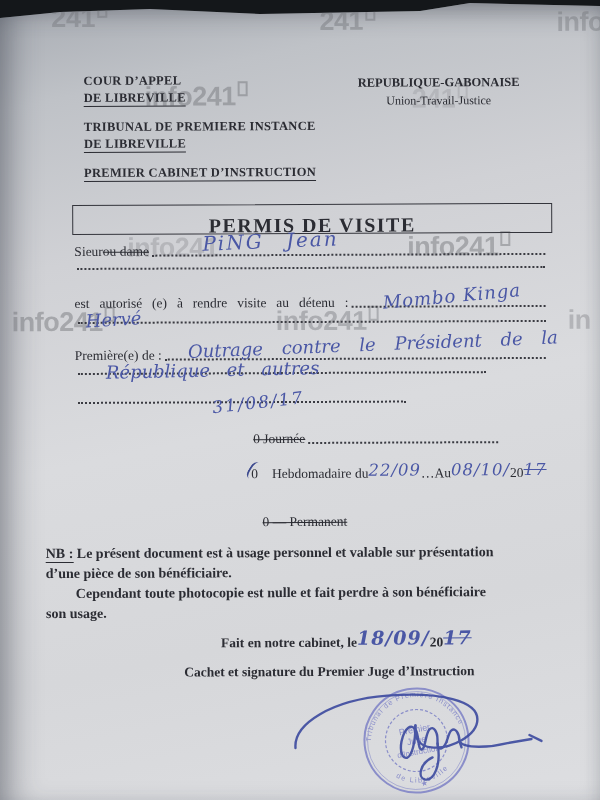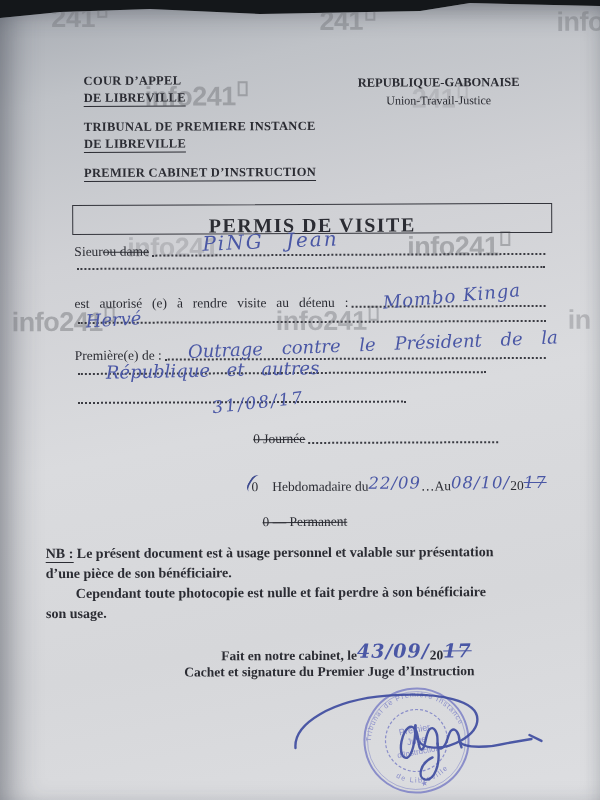--- a/index.html
+++ b/index.html
@@ -68,21 +68,21 @@
   
   .hw{position:absolute;font-family:"DejaVu Serif",serif;font-style:italic;
       color:#4a57a5;white-space:nowrap;pointer-events:none;}
   #hw-sieur{left:203px;top:229px;font-size:20px;letter-spacing:2px;word-spacing:14px;transform:rotate(-2deg);}
   #hw-detenu1{left:383px;top:286px;font-size:18px;letter-spacing:1px;transform:rotate(-5deg);}
   #hw-detenu2{left:86px;top:308px;font-size:18px;transform:rotate(-3deg);}
   #hw-inculpe1{left:188px;top:334px;font-size:18px;word-spacing:13px;transform:rotate(-2deg);}
   #hw-inculpe2{left:106px;top:359px;font-size:18px;word-spacing:11px;transform:rotate(-1deg);}
   #hw-mandat{left:212px;top:392px;font-size:17px;letter-spacing:2px;transform:rotate(-6deg);}
   .hw-inline{font-family:"DejaVu Serif",serif;font-style:italic;color:#4a57a5;
-      font-size:16.5px;letter-spacing:1px;position:relative;top:-2px;margin-top:13px;}
+      font-size:16.5px;letter-spacing:1px;position:relative;top:-2px;}
 
   
   #nb{position:absolute;left:45px;top:543px;width:516px;font-weight:bold;
       font-size:14px;line-height:20px;}
   #nb .indent{text-indent:30px;}
 
   
   #row-fait{left:220px;top:629px;font-weight:bold;align-items:baseline;}
   #row-fait .hw-inline{font-size:19px;}
   #row-cachet{left:183px;top:664px;font-weight:bold;font-size:13.5px;}
@@ -183,21 +183,21 @@
 
       <div id="nb">
         <div><span class="u">NB :</span><span> Le présent document est à usage personnel et valable sur présentation</span></div>
         <div>d’une pièce de son bénéficiaire.</div>
         <div class="indent">Cependant toute photocopie est nulle et fait perdre à son bénéficiaire</div>
         <div>son usage.</div>
       </div>
 
       <div class="row" id="row-fait">
         <span class="lbl sp">Fait en notre cabinet, le </span>
-        <span class="hw-inline">43/09/</span>
+        <span class="hw-inline">18/09/</span>
         <span class="lbl">20</span>
         <span class="hw-inline" style="text-decoration:line-through;">17</span>
       </div>
       <div class="row" id="row-cachet">
         <span class="lbl">Cachet et signature du  Premier Juge  d’Instruction</span>
       </div>
 
       <svg id="stamp" viewBox="0 0 120 120">
         <defs>
           <path id="arcT" d="M15,72 A46,46 0 1 1 105,72" fill="none"></path>

